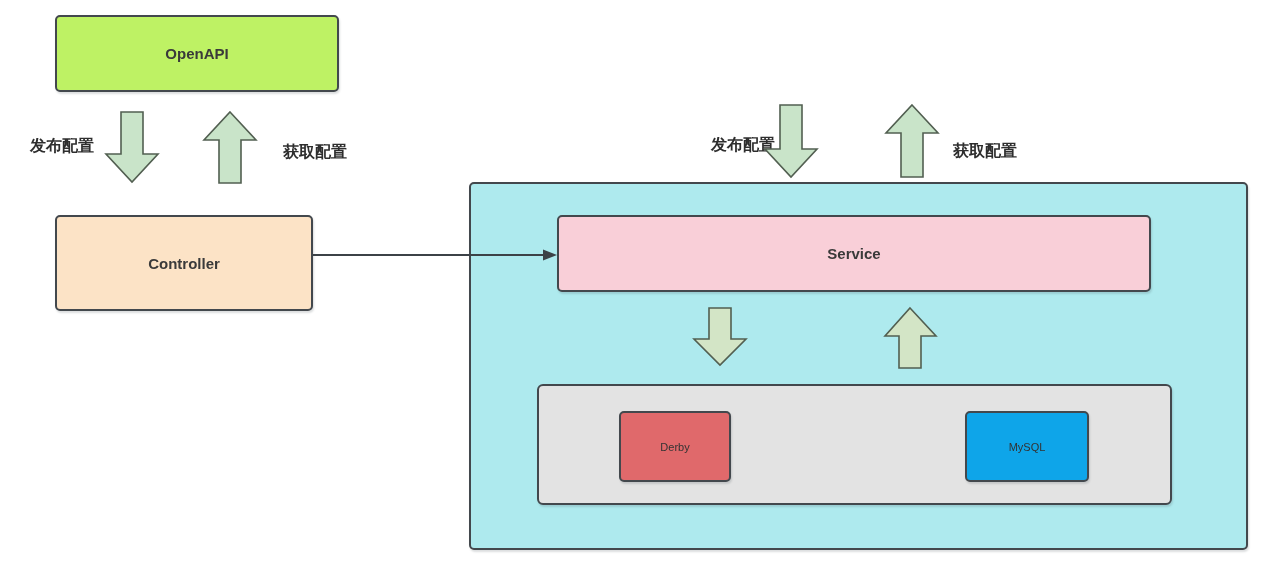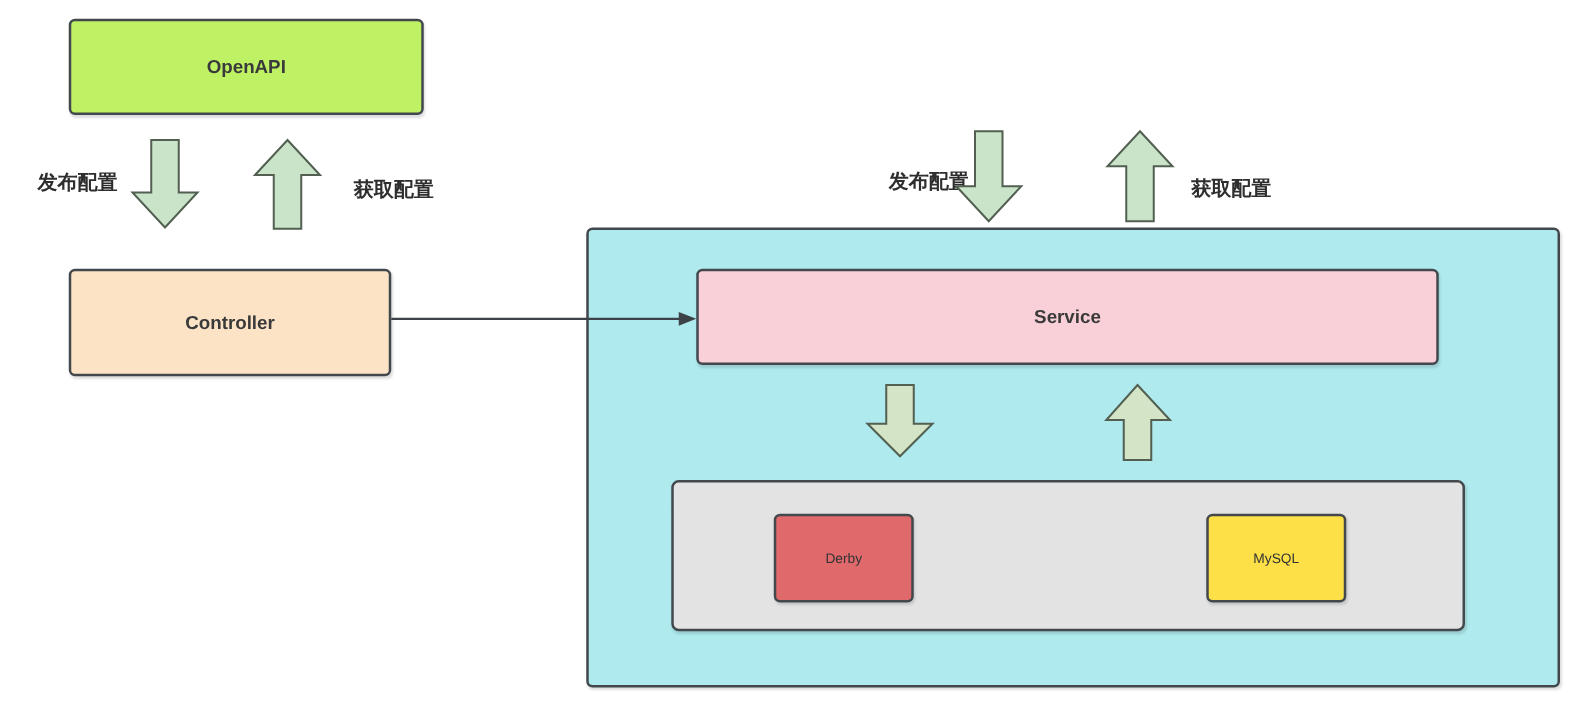--- a/index.html
+++ b/index.html
@@ -35,33 +35,33 @@
 
   <div class="container-box layer-1" style="left: 469px; top: 182px; width: 779px; height: 368px; background: rgb(174, 234, 238);"></div>
 
   <div class="container-box layer-2" style="left: 537px; top: 384px; width: 635px; height: 121px; border-radius: 6px; background: rgb(227, 227, 227);"></div>
 
   <div class="node layer-3" style="left: 55px; top: 15px; width: 284px; height: 77px; background: #bef264;">
     <span>OpenAPI</span>
   </div>
 
 
-  <div class="node layer-3" style="left: 55px; top: 215px; width: 258px; height: 86px; background: rgb(252, 227, 198);">
+  <div class="node layer-3" style="left: 55px; top: 215px; width: 258px; height: 96px; background: rgb(252, 227, 198);">
     <span>Controller</span>
   </div>
 
   <div class="node layer-3" style="left: 557px; top: 215px; width: 594px; height: 77px; background: rgb(249, 207, 216);">
     <span>Service</span>
   </div>
 
   <div class="node db-node layer-4" style="left: 619px; top: 411px; width: 112px; height: 71px; background: rgb(224, 105, 107);">
     <span>Derby</span>
   </div>
 
-  <div class="node db-node layer-4" style="left: 965px; top: 411px; width: 112px; height: 71px; background: #fde047;">
+  <div class="node db-node layer-4" style="left: 965px; top: 411px; width: 124px; height: 71px; background: #0ea5e9;">
     <span>MySQL</span>
   </div>
 
   <div class="edge-label" style="left:30px;top:136px;">发布配置</div>
   <div class="edge-label" style="left:283px;top:142px;">获取配置</div>
   <div class="edge-label" style="left:711px;top:135px;">发布配置</div>
   <div class="edge-label" style="left:953px;top:141px;">获取配置</div>
   <div class="edge-label" style="left:606px;top:320px;">使用JdbcTemplate</div>
   <div class="edge-label" style="left:968px;top:332px;">返回结果</div>
 

